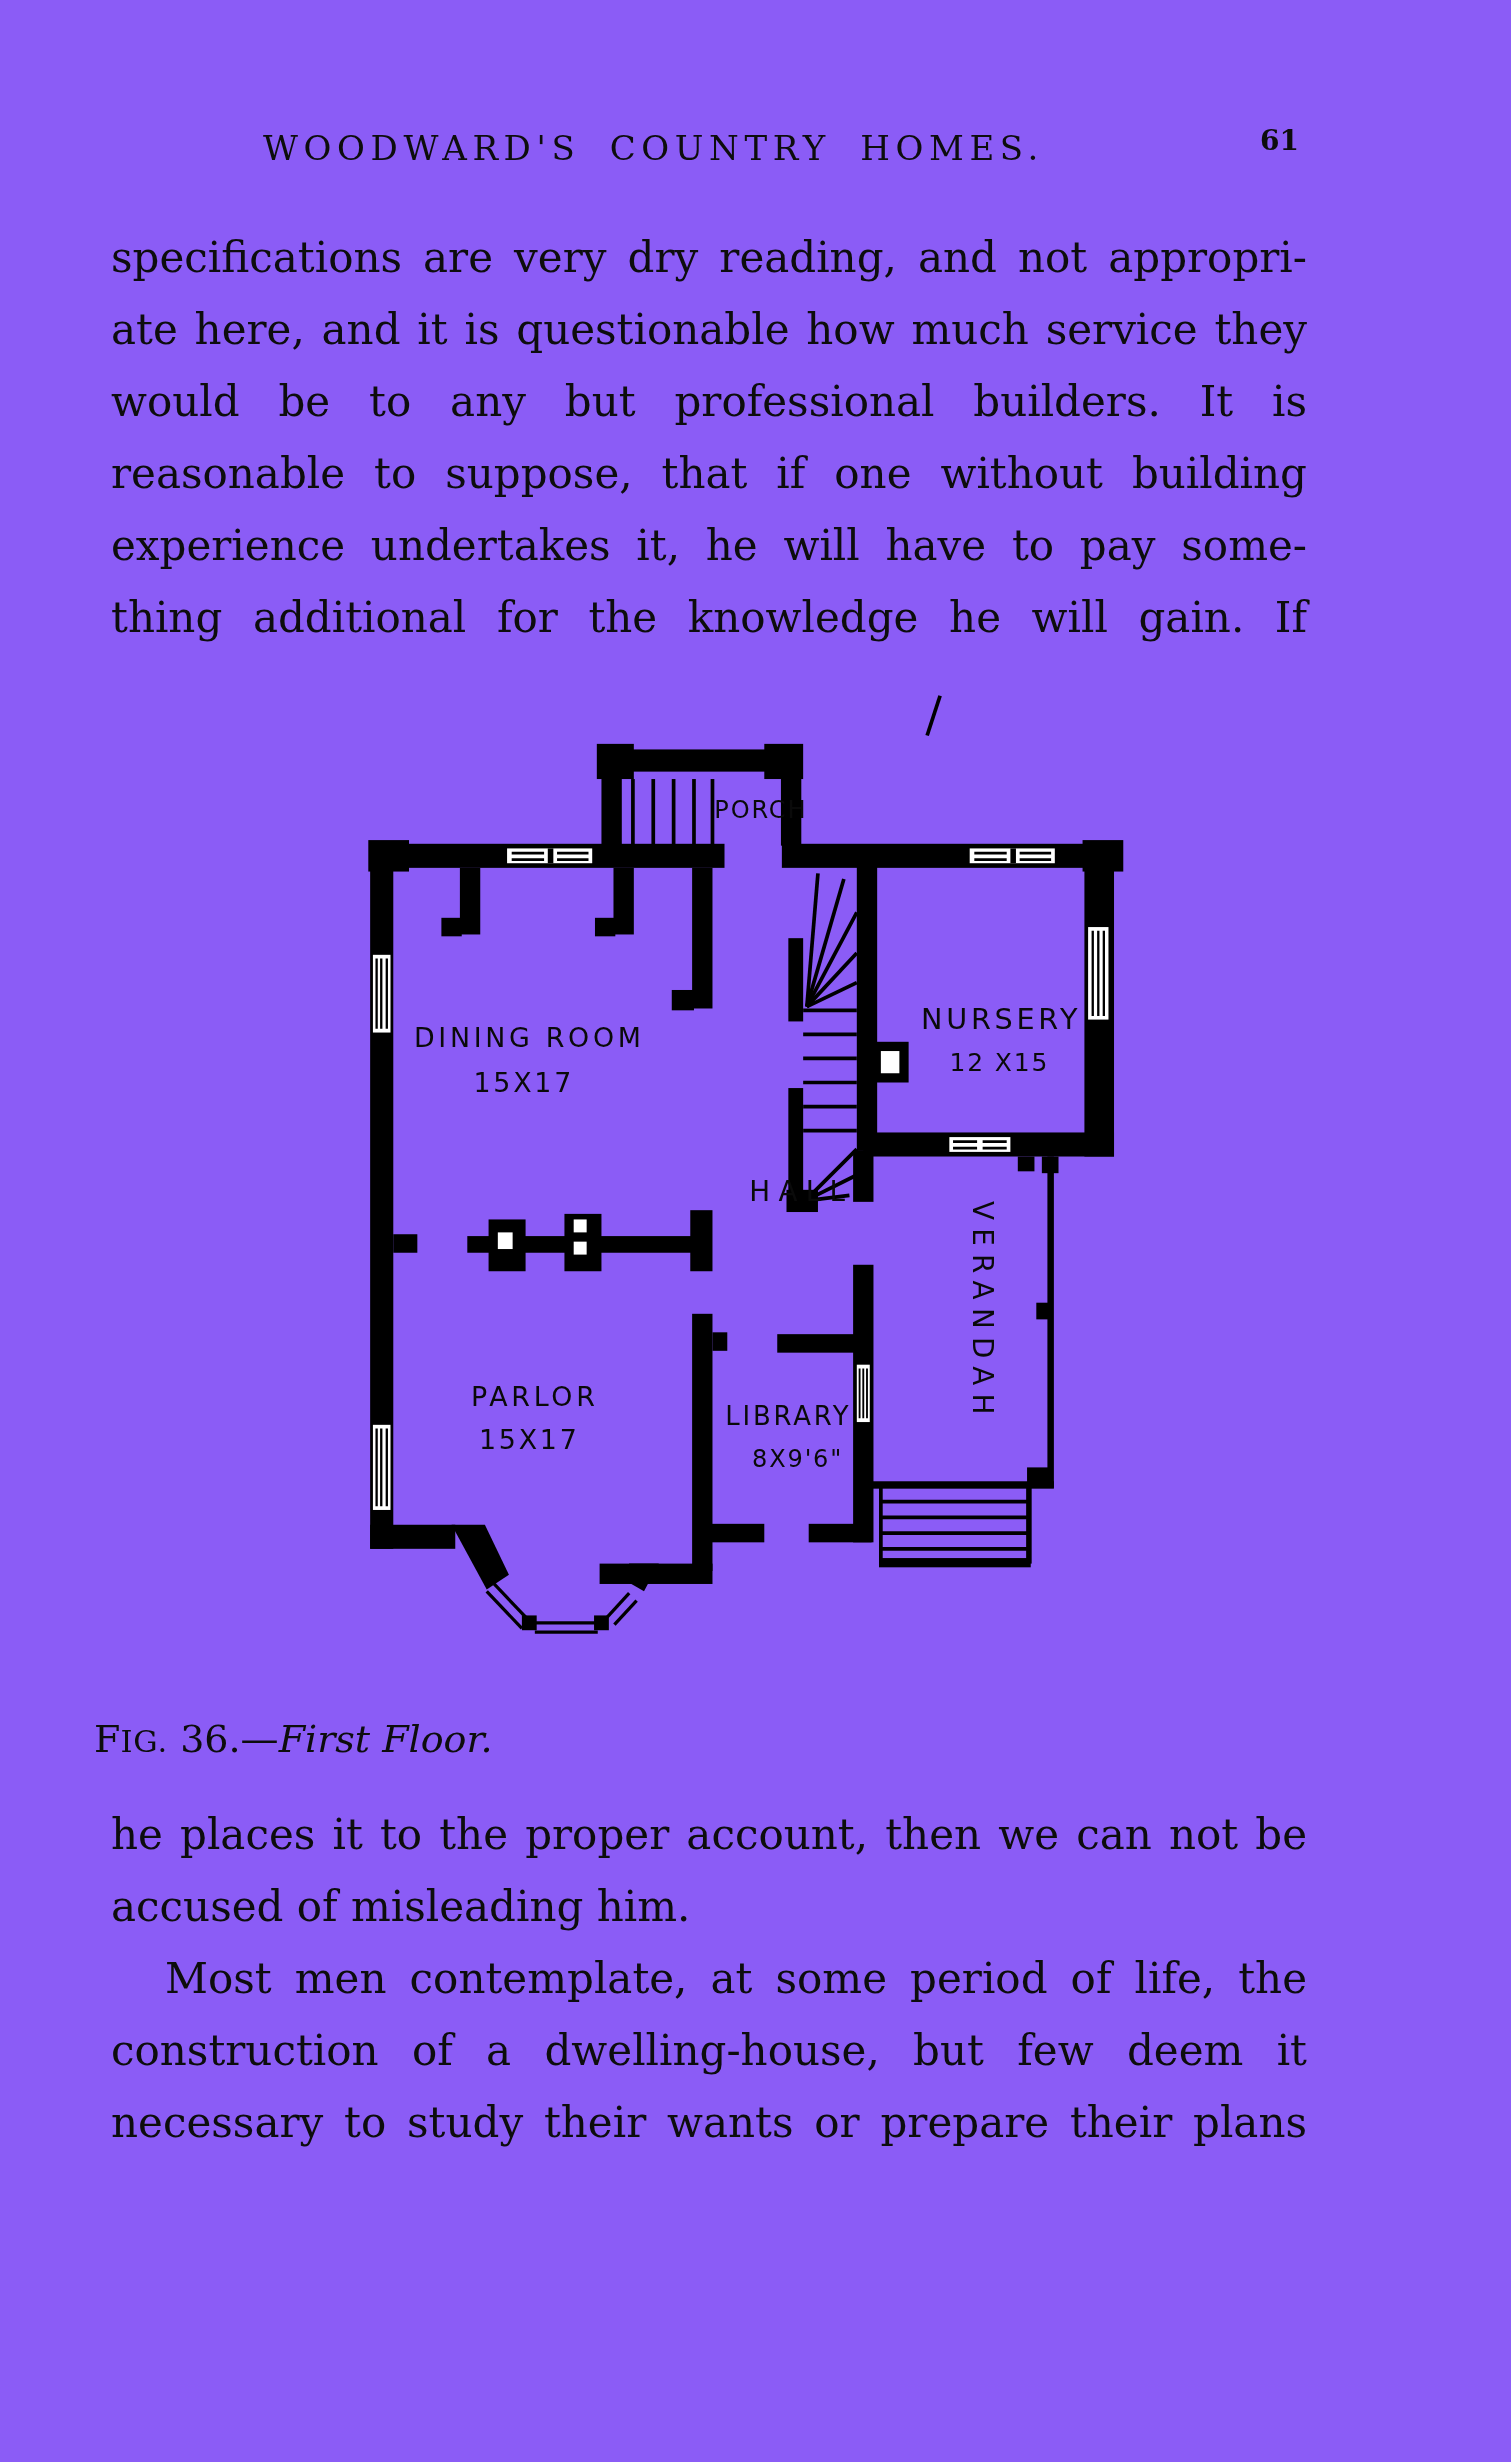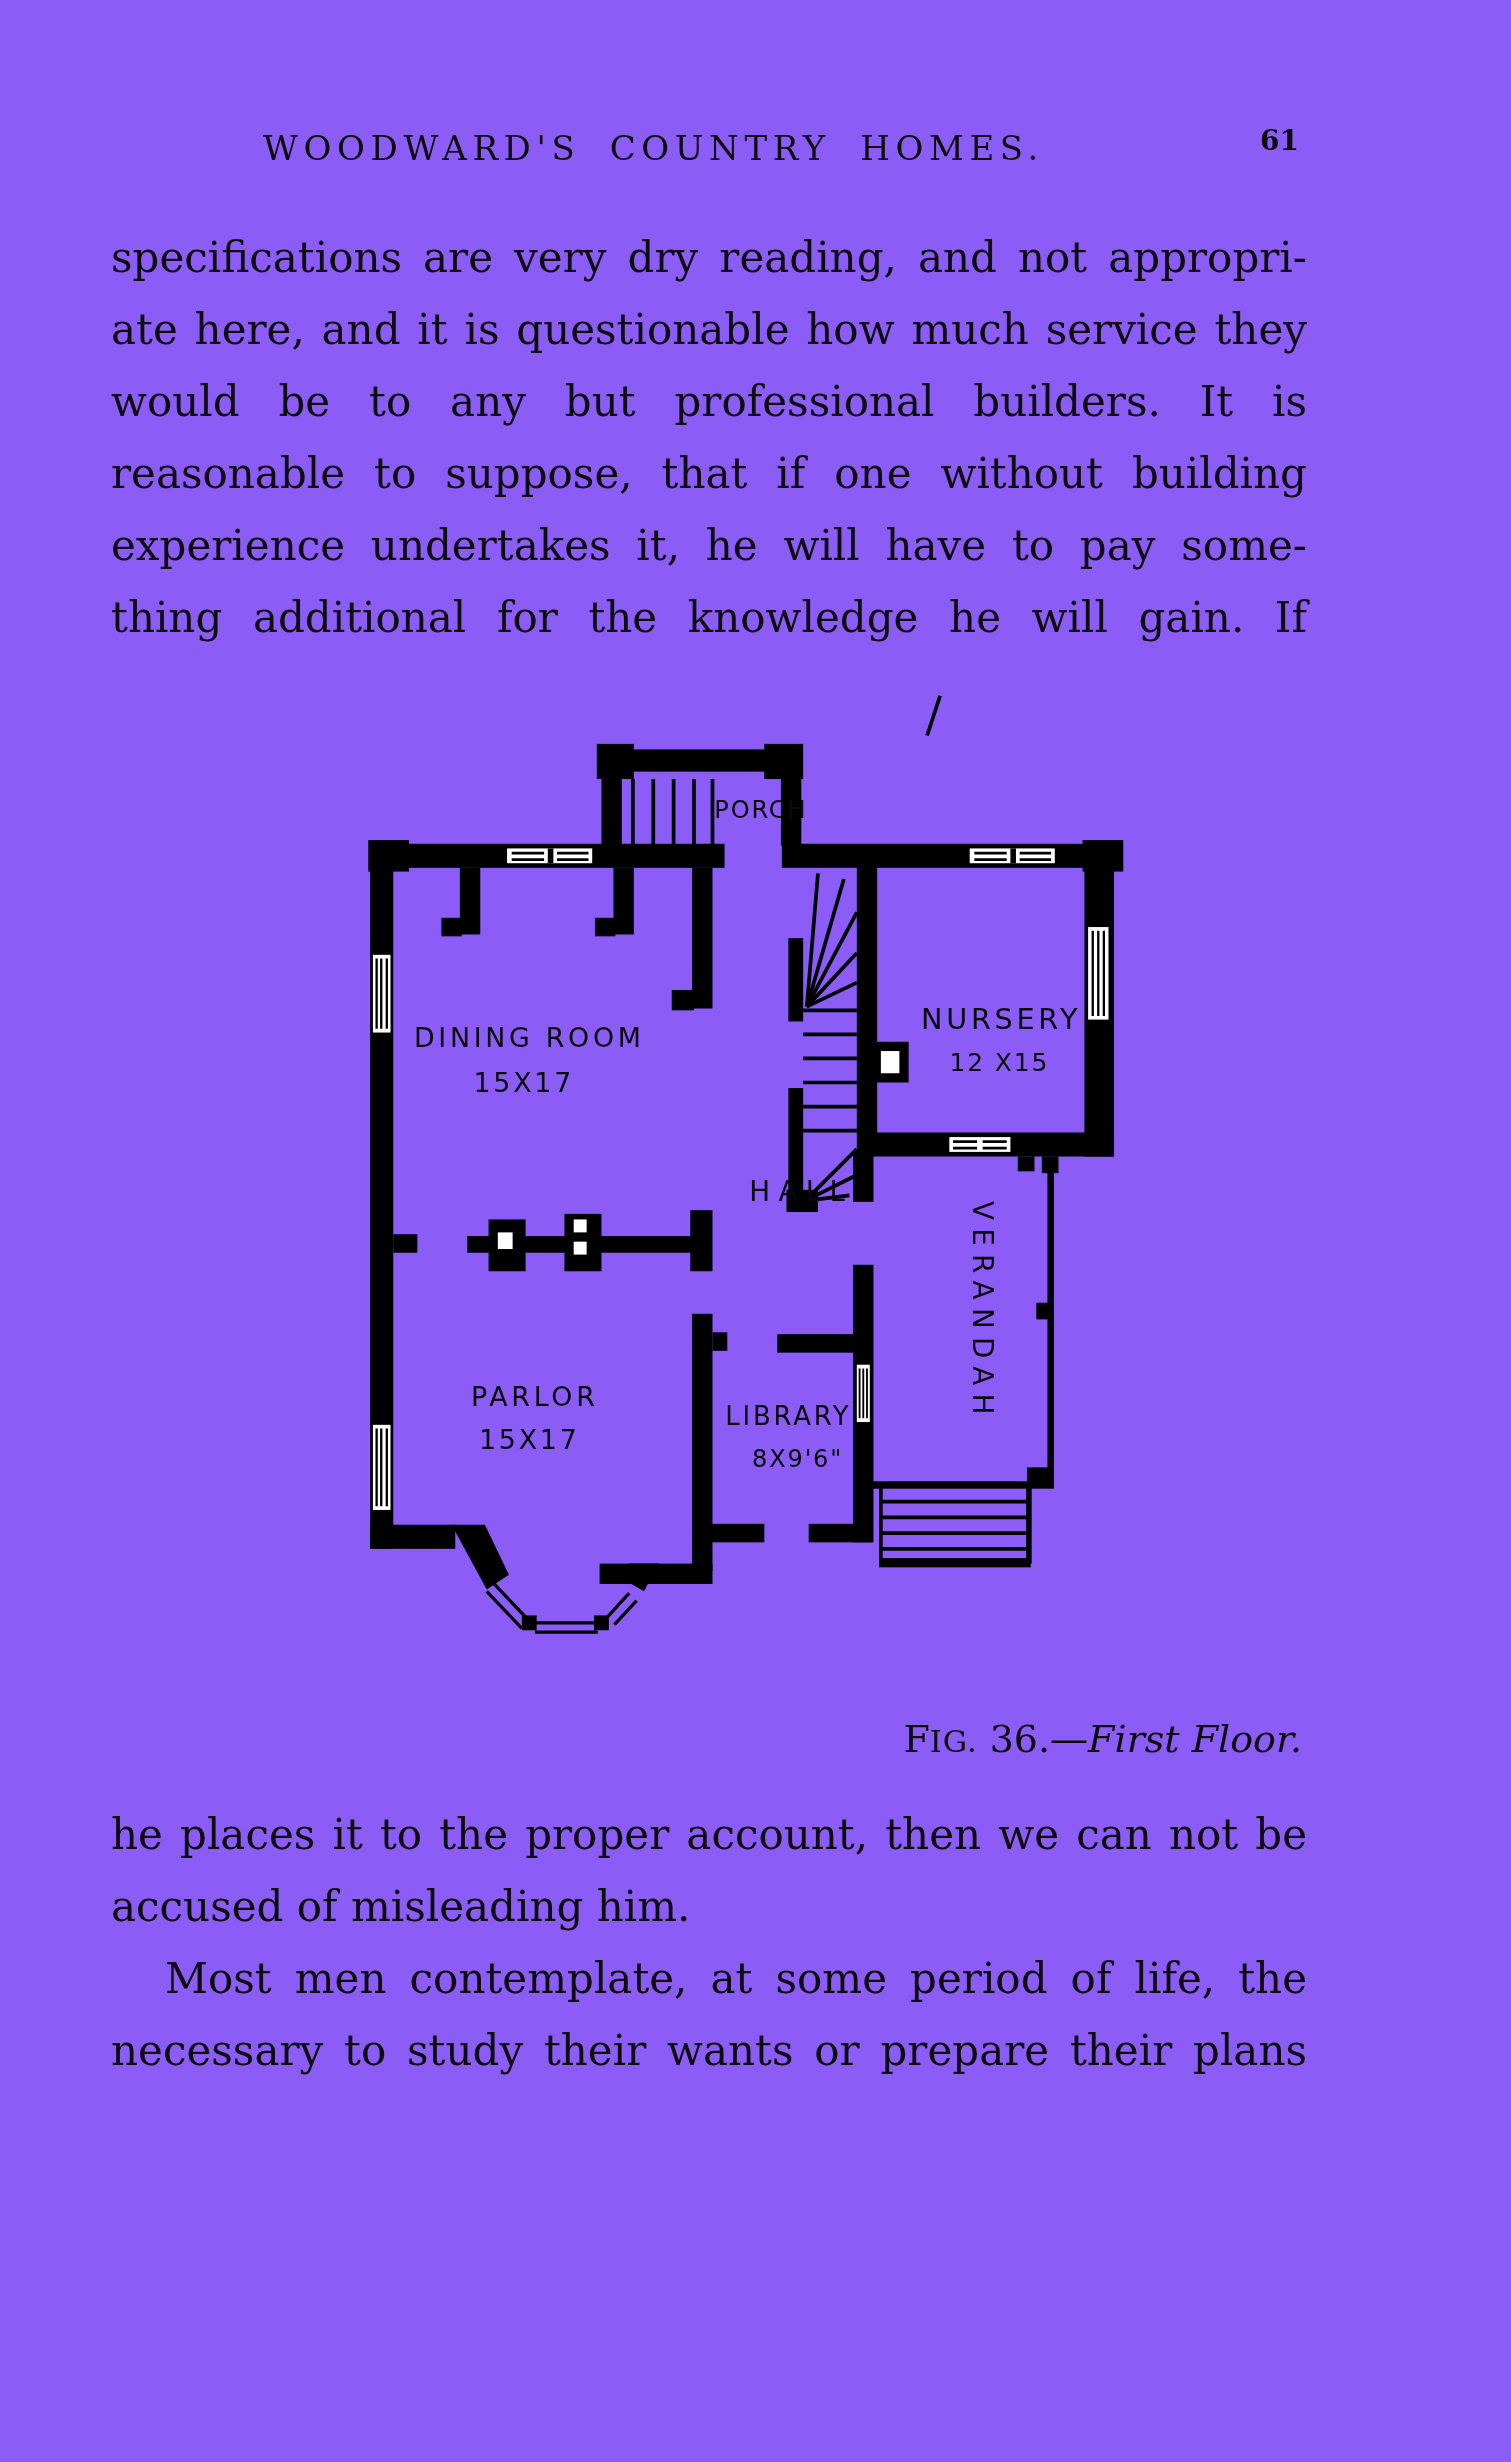--- a/index.html
+++ b/index.html
@@ -10,21 +10,21 @@
   #hdr{top:128px;left:111px;width:1196px;height:56px;}
   #hdr-title{position:absolute;left:0;right:111px;text-align:center;font-size:34px;
              letter-spacing:5.6px;word-spacing:13px;}
   #hdr-num{position:absolute;right:8px;top:-3.7px;font-size:28px;font-weight:bold;}
   
   .para{left:111px;width:1196px;font-size:42px;}
   .pline{height:72px;line-height:72px;text-align:justify;text-align-last:justify;white-space:nowrap0;}
   .pline.noj{text-align:left;text-align-last:left;}
   .indent{text-indent:54px;}
   
-  #caption{top:1717px;left:106px;width:1196px;text-align:right;font-size:38px;}
+  #caption{top:1717px;left:94px;width:1196px;text-align:left;font-size:38px;}
   #caption .cap-small{font-size:30.5px;letter-spacing:0.9px;}
   #caption i{font-family:"DejaVu Serif",serif;}
   
   #plan{top:0;left:0;}
   #plan text{font-family:"DejaVu Sans", sans-serif;fill:#0a0a0a;}
 </style>
 </head>
 <body>
 
 <div id="page">
@@ -192,17 +192,18 @@
 
   <div class="abs" id="caption"><span>F</span><span class="cap-small">IG.</span><span> 36.—</span><i>First Floor.</i></div>
 
   <div class="abs para" style="top:1799px">
     <div class="pline">he places it to the proper account, then we can not be</div>
     <div class="pline noj">accused of misleading him.</div>
   </div>
 
   <div class="abs para" style="top:1943px">
     <div class="pline indent">Most men contemplate, at some period of life, the</div>
+    <div class="pline">construction of a dwelling-house, but few deem it</div>
     <div class="pline">necessary to study their wants or prepare their plans</div>
   </div>
 
 </div>
 
 
 </body></html>

